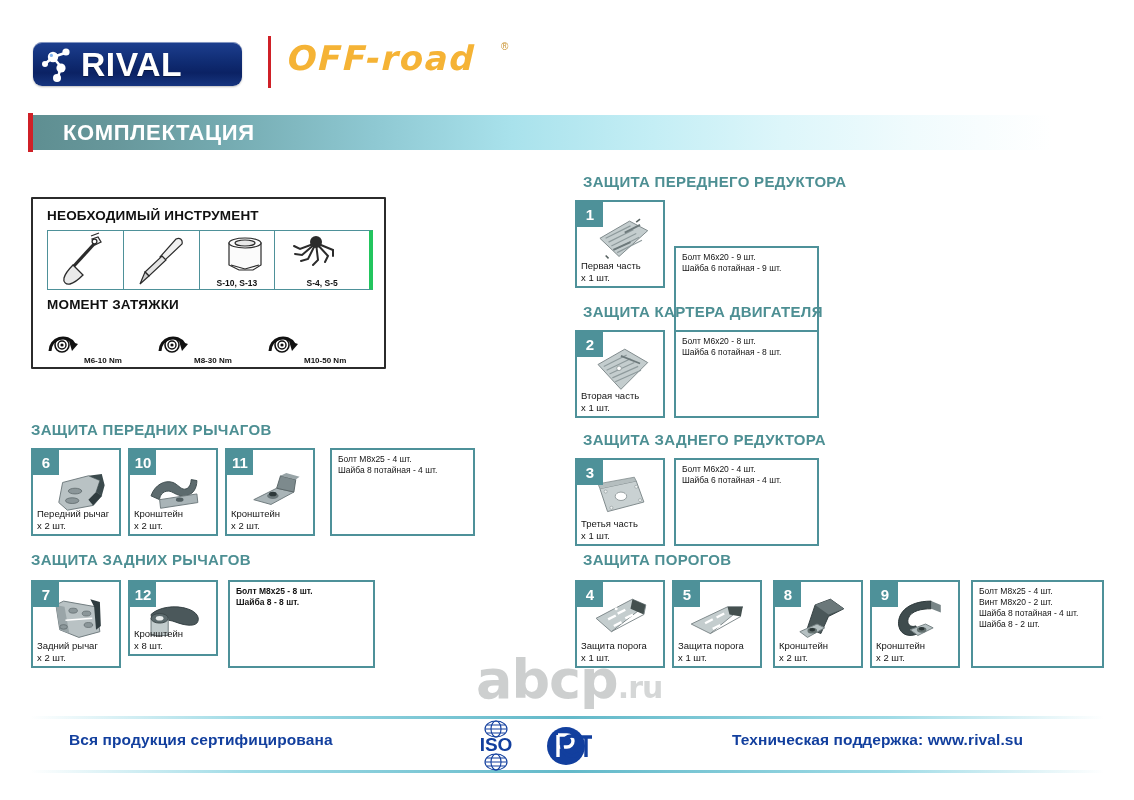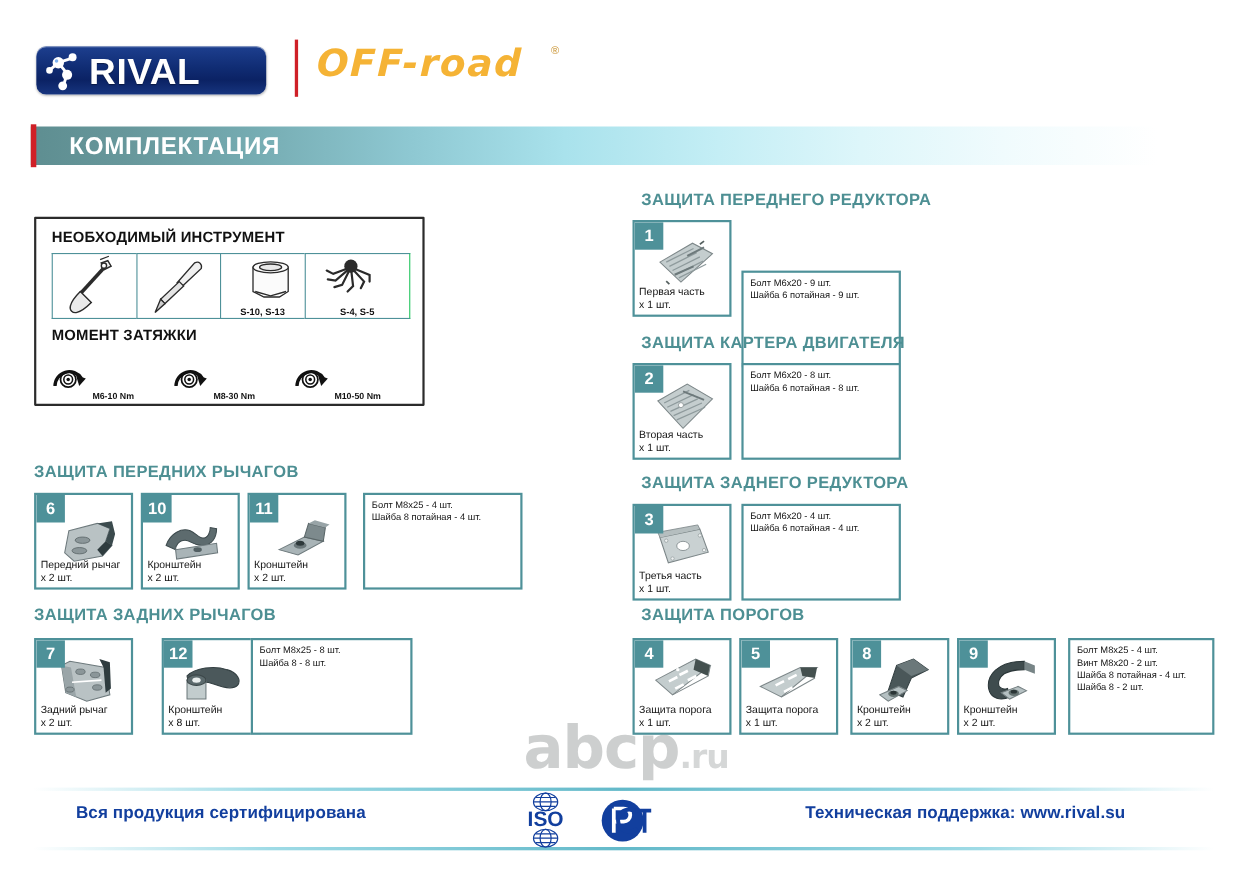--- a/index.html
+++ b/index.html
@@ -131,21 +131,21 @@
     display: flex;
   }
   .tool-cell {
     flex: 1 1 0;
     border: 1px solid #4e9199;
     border-right: none;
     box-sizing: border-box;
     position: relative;
     background: #fff;
   }
-  .tool-cell:last-child { border-right: 1px solid #22c55e; padding-left: 19px; }
+  .tool-cell:last-child { border-right: 4px solid #22c55e; padding-left: 19px; }
   .tool-cell svg { position: absolute; left: 0; top: 0; }
   .tool-label {
     position: absolute;
     bottom: 1px; left: 0; right: 0;
     text-align: center;
     font-size: 8.5px;
     font-weight: bold;
     color: #111;
   }
   .torque-title {
@@ -468,33 +468,33 @@
       <ellipse cx="56" cy="33" rx="4.5" ry="2.6" fill="#8b9699" stroke="#5c6669" stroke-width=".7"></ellipse>
       <ellipse cx="58" cy="45" rx="4.5" ry="2.6" fill="#8b9699" stroke="#5c6669" stroke-width=".7"></ellipse>
       <ellipse cx="32" cy="47" rx="4" ry="2.4" fill="#8b9699" stroke="#5c6669" stroke-width=".7"></ellipse>
       <path d="M34 40 L62 38" stroke="#ffffff" stroke-width="1.6"></path>
     </svg>
     <div class="card-num">7</div>
     <div class="card-caption">Задний рычаг
 x 2 шт.</div>
   </div>
 
-  <div class="card" style="left:128px; top:580px; width:90px; height:88px;margin-left:19px;">
+  <div class="card" style="left:128px; top:580px; width:90px; height:76px;">
     <svg class="card-art" viewBox="0 0 90 88">
       <path d="M22 34 C30 26 48 24 60 28 C70 31 74 38 70 43 C66 47 56 45 48 42 C38 38 28 40 24 44 Z" fill="#4b585b" stroke="#333f42" stroke-width="1"></path>
       <path d="M22 38 L40 38 L40 56 L22 56 Z" fill="#c2cccd" stroke="#6e7a7d" stroke-width="1"></path>
       <ellipse cx="31" cy="38" rx="9" ry="5" fill="#5c6a6d" stroke="#3c4749" stroke-width="1"></ellipse>
       <ellipse cx="31" cy="38" rx="4" ry="2.4" fill="#e9eded"></ellipse>
     </svg>
     <div class="card-num">12</div>
     <div class="card-caption">Кронштейн
 x 8 шт.</div>
   </div>
 
-  <div class="hw-box" style="left:228px; top:580px; width:147px; height:88px;">
+  <div class="hw-box" style="left:228px; top:580px; width:147px; height:88px;font-weight:bold;">
     <div class="hw-text">Болт М8х25 - 8 шт.
 Шайба 8 - 8 шт.</div>
   </div>
 
   <div class="sec-title" style="left:583px; top:173px;">ЗАЩИТА ПЕРЕДНЕГО РЕДУКТОРА</div>
 
   <div class="card" style="left:575px; top:200px; width:90px; height:88px;">
     <svg class="card-art" viewBox="0 0 90 88">
       <path d="M24 38 L55 20 L74 30 L44 57 Z" fill="#c4cdce" stroke="#7d8789" stroke-width="1"></path>
       <g stroke="#8e9a9c" stroke-width="1.2" fill="none">

